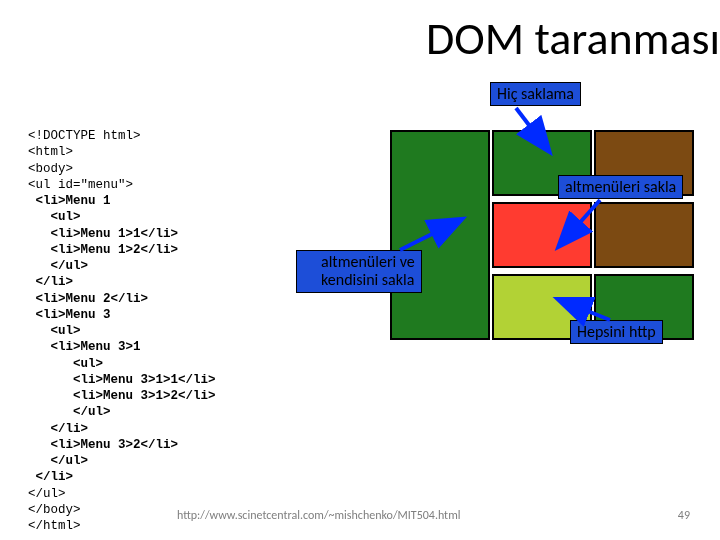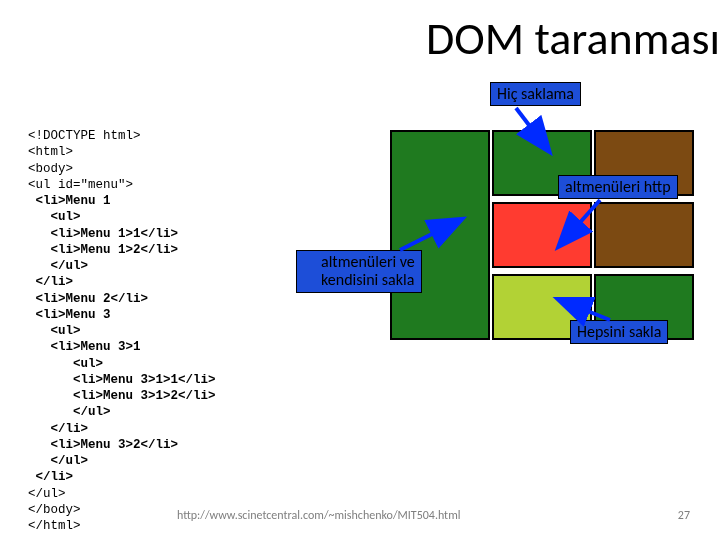--- a/index.html
+++ b/index.html
@@ -113,35 +113,35 @@
   <div class="blk big" style="left:0;   top:0;   width:100px; height:210px;"></div>
   <div class="blk row1a" style="left:102px; top:0;   width:100px; height:66px;"></div>
   <div class="blk row1b" style="left:204px; top:0;   width:100px; height:66px;"></div>
   <div class="blk row2a" style="left:102px; top:72px; width:100px; height:66px;"></div>
   <div class="blk row2b" style="left:204px; top:72px; width:100px; height:66px;"></div>
   <div class="blk row3a" style="left:102px; top:144px;width:100px; height:66px;"></div>
   <div class="blk row3b" style="left:204px; top:144px;width:100px; height:66px;"></div>
 </div>
 
 <div class="label" style="left:490px; top:82px;">Hiç saklama</div>
-<div class="label" style="left:558px; top:175px;">altmenüleri http</div>
+<div class="label" style="left:558px; top:175px;">altmenüleri sakla</div>
 <div class="label" style="left:296px; top:250px; white-space:pre-line;padding-left:24px;">altmenüleri ve
 kendisini sakla</div>
-<div class="label" style="left:570px; top:320px;">Hepsini sakla</div>
+<div class="label" style="left:570px; top:320px;">Hepsini http</div>
 
 <svg class="arrows" viewBox="0 0 720 540">
   <defs>
     <marker id="ah" markerWidth="10" markerHeight="8" refX="8" refY="4" orient="auto">
       <path d="M0,0 L10,4 L0,8 Z" fill="#002aff"></path>
     </marker>
   </defs>
 
   <line x1="516" y1="108" x2="548" y2="150" stroke="#002aff" stroke-width="4" marker-end="url(#ah)"></line>
 
   <line x1="600" y1="200" x2="560" y2="245" stroke="#002aff" stroke-width="4" marker-end="url(#ah)"></line>
 
   <line x1="400" y1="250" x2="460" y2="220" stroke="#002aff" stroke-width="4" marker-end="url(#ah)"></line>
 
   <line x1="610" y1="320" x2="560" y2="300" stroke="#002aff" stroke-width="4" marker-end="url(#ah)"></line>
 </svg>
 
 <div class="footer">http://www.scinetcentral.com/~mishchenko/MIT504.html</div>
-<div class="slidenum">27</div>
+<div class="slidenum">49</div>
 
 </body></html>

